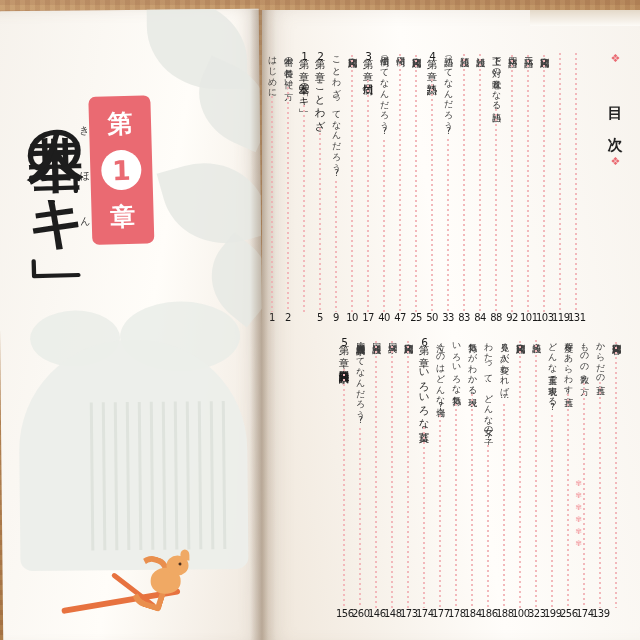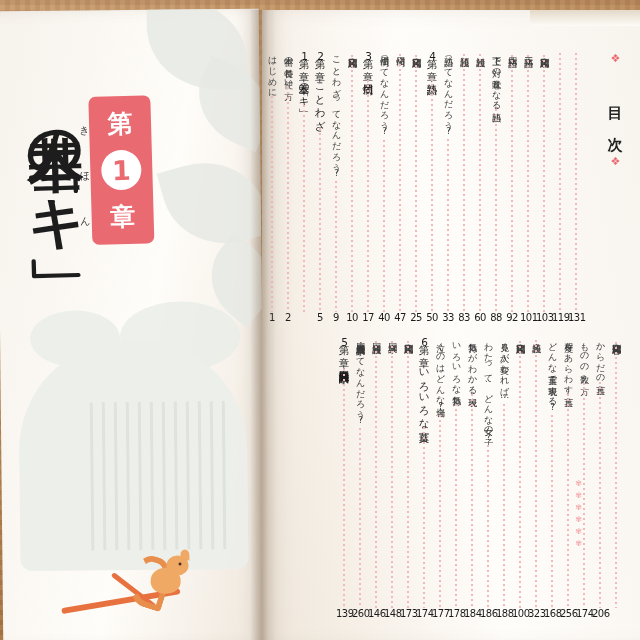--- a/index.html
+++ b/index.html
@@ -498,21 +498,21 @@
           <span>5</span>
           <span>9</span>
           <span>10</span>
           <span>17</span>
           <span>40</span>
           <span>47</span>
           <span>25</span>
           <span>50</span>
           <span>33</span>
           <span>83</span>
-          <span>60</span>
+          <span>84</span>
           <span>88</span>
           <span>92</span>
           <span>101</span>
           <span>103</span>
           <span>119</span>
           <span>131</span>
         </div>
 
       <div class="toc-block" id="toc-bottom">
           <div class="toc-col">
@@ -582,37 +582,37 @@
           <div class="toc-col">
             <div class="txt sub">からだの言葉</div>
             <div class="leader"></div>
           </div>
           <div class="toc-col">
             <div class="txt sub">実践問題編解答</div>
             <div class="leader"></div>
           </div>
         </div>
       <div class="toc-pagerow" id="pages-bottom">
-          <span>139</span>
+          <span>156</span>
           <span>260</span>
           <span>146</span>
           <span>148</span>
           <span>173</span>
           <span>174</span>
           <span>177</span>
           <span>178</span>
           <span>184</span>
           <span>186</span>
           <span>188</span>
           <span>100</span>
           <span>323</span>
-          <span>168</span>
+          <span>199</span>
           <span>256</span>
           <span>174</span>
-          <span>206</span>
+          <span>139</span>
           <span></span>
         </div>
 
       <div class="flower" style="right:60px;top:470px;">✾</div>
       <div class="flower" style="right:60px;top:482px;">✾</div>
       <div class="flower" style="right:60px;top:494px;">✾</div>
       <div class="flower" style="right:60px;top:506px;">✾</div>
       <div class="flower" style="right:60px;top:518px;">✾</div>
       <div class="flower" style="right:60px;top:530px;">✾</div>
     </div>

